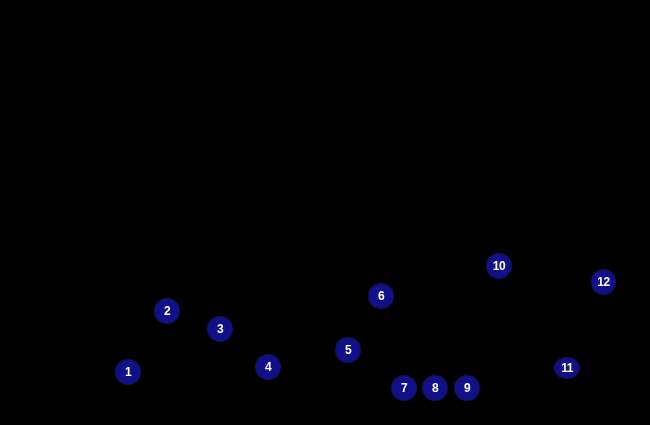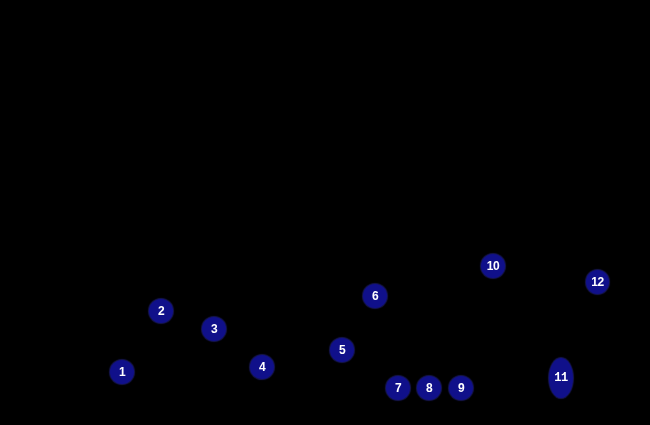--- a/index.html
+++ b/index.html
@@ -26,20 +26,21 @@
     align-items: center;
     justify-content: center;
     font-weight: bold;
     font-size: 12px;
     line-height: 1;
     letter-spacing: -0.5px;
     cursor: pointer;
     
     box-shadow: 0 0 1px 1px rgba(40, 40, 150, 0.55);
     user-select: none;
+    margin-left: 6px;
   }
 </style>
 </head>
 <body>
 
 <div class="screen" style="width: 650px; height: 425px; background: rgb(0, 0, 0);">
 
 <div class="som-marker" style="width: 24px; height: 24px; left: 110px; top: 360px; background: rgb(16, 16, 138); color: rgb(255, 255, 255);">
       <span class="som-marker-label">1</span>
     </div>
@@ -63,19 +64,19 @@
     </div>
     <div class="som-marker" style="width: 24px; height: 24px; left: 417px; top: 376px; background: rgb(16, 16, 138); color: rgb(255, 255, 255);">
       <span class="som-marker-label">8</span>
     </div>
     <div class="som-marker" style="width: 24px; height: 24px; left: 449px; top: 376px; background: rgb(16, 16, 138); color: rgb(255, 255, 255);">
       <span class="som-marker-label">9</span>
     </div>
     <div class="som-marker" style="width: 24px; height: 24px; left: 481px; top: 254px; background: rgb(16, 16, 138); color: rgb(255, 255, 255);">
       <span class="som-marker-label">10</span>
     </div>
-    <div class="som-marker" style="width: 24px; height: 40px; left: 549px; top: 358px; background: rgb(16, 16, 138); color: rgb(255, 255, 255); font-family: Liberation Mono, monospace;">
+    <div class="som-marker" style="width: 24px; height: 20px; left: 549px; top: 358px; background: rgb(16, 16, 138); color: rgb(255, 255, 255);">
       <span class="som-marker-label">11</span>
     </div>
     <div class="som-marker" style="width: 23px; height: 24px; left: 586px; top: 270px; background: rgb(16, 16, 138); color: rgb(255, 255, 255);">
       <span class="som-marker-label">12</span>
     </div>
   </div>
 
 </body></html>

